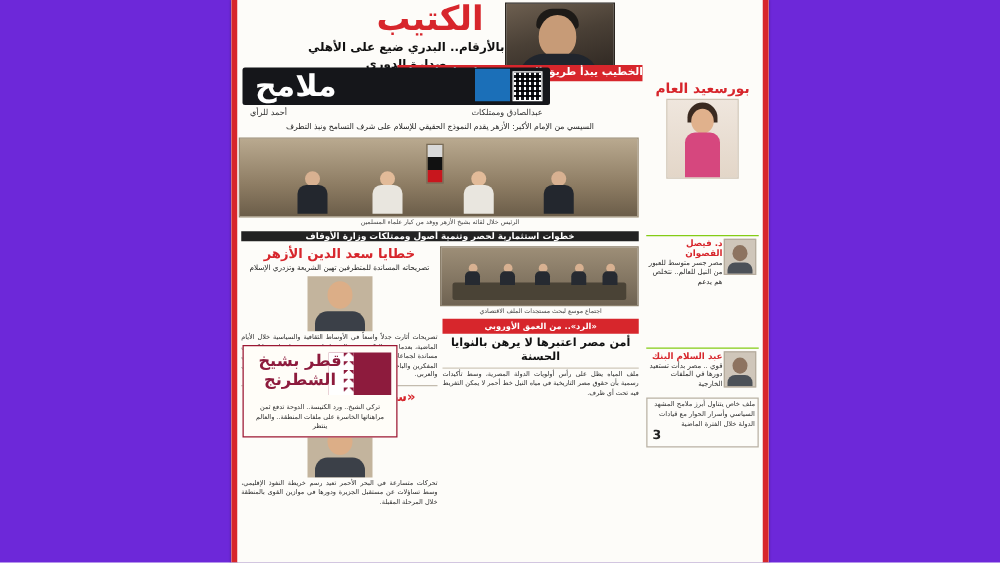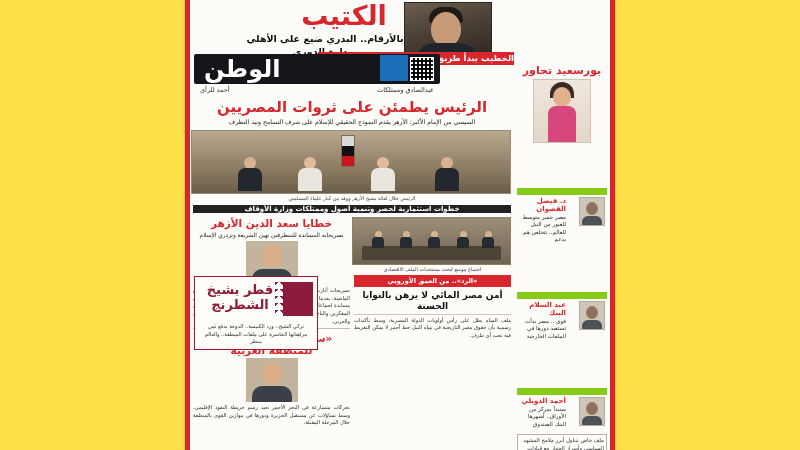--- a/index.html
+++ b/index.html
@@ -10,21 +10,21 @@
   body {
     width: 800px;
     height: 450px;
     overflow: hidden;
     font-family: "DejaVu Sans", sans-serif;
   }
   #stage {
     position: relative;
     width: 800px;
     height: 450px;
-    background: #fde047;
+    background: #6d28d9;
   }
   
   .sheet {
     position: absolute;
     left: 185px;
     top: 0px;
     width: 430px;
     height: 450px;
     background: #fbfaf7;
     box-shadow: 0 0 2px rgba(0,0,0,.35);
@@ -221,24 +221,24 @@
     width: 18px; height: 20px; border-radius: 50%;
     background: #e0b18c;
   }
   .sb-photo .p-dress {
     position: absolute; left: 14px; top: 26px;
     width: 28px; height: 36px;
     background: #d6477e;
     border-radius: 8px 8px 0 0;
   }
   .sb-item {
-    border-top: 7px solid #84cc16;
+    border-top: 1px solid #84cc16;
     padding: 2px 2px 3px 2px;
     display: flex;
-    gap: 13px;
+    gap: 1px;
     align-items: flex-start;
     margin-top: 45px;
   }
   .sb-thumb {
     width: 24px; height: 27px;
     flex: 0 0 24px;
     background: #cfc6ba;
     border: 1px solid #b5ab9d;
     position: relative;
     overflow: hidden;
@@ -502,32 +502,32 @@
           <div class="hair"></div>
           <div class="face"></div>
           <div class="body"></div>
         </div>
         <div class="mh-title">الكتيب</div>
         <div class="mh-k1">بالأرقام.. البدري ضيع على الأهلي صدارة الدوري</div>
         <div class="mh-red-strip">الخطيب يبدأ طريق التصحيح بمفاوضات إيفونا والخنيسي</div>
         <div class="mh-score">10-11</div>
 
         <div class="logo-box">
-          <div class="logo-word">الوطن</div>
+          <div class="logo-word">ملامح</div>
           <div class="logo-blue"></div>
           <div class="logo-qr"></div>
         </div>
         <div class="byline-row">
           <span>عبدالصادق وممتلكات</span>
           <span>أحمد للرأي</span>
         </div>
       </div>
 
       <div class="sidebar">
-        <div class="sb-head">بورسعيد تحاور</div>
+        <div class="sb-head">بورسعيد العام</div>
         <div class="sb-photo">
           <div class="p-hair"></div>
           <div class="p-face"></div>
           <div class="p-dress"></div>
         </div>
 
         <div class="sb-item">
           <div class="sb-thumb">
               <i></i>
               <b></b>
@@ -542,40 +542,29 @@
           <div class="sb-thumb">
               <i></i>
               <b></b>
             </div>
           <div class="sb-txt">
             <div class="sb-name">عبد السلام البنك</div>
             <div class="sb-line">قوي .. مصر بدأت تستعيد دورها في الملفات الخارجية</div>
           </div>
         </div>
 
-        <div class="sb-item">
-          <div class="sb-thumb">
-              <i></i>
-              <b></b>
-            </div>
-          <div class="sb-txt">
-            <div class="sb-name">أحمد الدويلي</div>
-            <div class="sb-line">سنبدأ بمركز من الأوراق.. أشهرها البنك الصندوق</div>
-          </div>
-        </div>
 
         <div class="sb-box">
           <span>ملف خاص يتناول أبرز ملامح المشهد السياسي وأسرار الحوار مع قيادات الدولة خلال الفترة الماضية</span>
           <span class="sb-pagenum">3</span>
         </div>
       </div>
 
       <div class="main">
 
-        <div class="lead-head">الرئيس يطمئن على ثروات المصريين</div>
         <div class="lead-sub">السيسي من الإمام الأكبر: الأزهر يقدم النموذج الحقيقي للإسلام على شرف التسامح ونبذ التطرف</div>
 
         <div class="lead-photo">
           <div class="lp-flag"></div>
           <div class="fig" style="left:14%">
               <div class="h"></div>
               <div class="t"></div>
             </div>
           <div class="fig white" style="left:33%">
               <div class="h"></div>
@@ -614,21 +603,21 @@
                   <i></i>
                   <b></b>
                 </div>
               <div class="mp-p" style="left:82%">
                   <i></i>
                   <b></b>
                 </div>
             </div>
             <div class="caption">اجتماع موسع لبحث مستجدات الملف الاقتصادي</div>
             <div class="redbar">«الرد».. من العمق الأوروبي</div>
-            <div class="mid-head">أمن مصر المائي لا يرهن بالنوايا الحسنة</div>
+            <div class="mid-head">أمن مصر اعتبرها لا يرهن بالنوايا الحسنة</div>
             <div class="tiny-rule"></div>
             <div class="body-txt">ملف المياه يظل على رأس أولويات الدولة المصرية، وسط تأكيدات رسمية بأن حقوق مصر التاريخية في مياه النيل خط أحمر لا يمكن التفريط فيه تحت أي ظرف.</div>
           </div>
 
           <div class="col">
             <div class="sec-head">خطايا سعد الدين الأزهر</div>
             <div class="sec-sub">تصريحاته المساندة للمتطرفين تهين الشريعة وتزدري الإسلام</div>
             <div class="mug">
               <div class="mh2"></div>
               <div class="mb2"></div>

